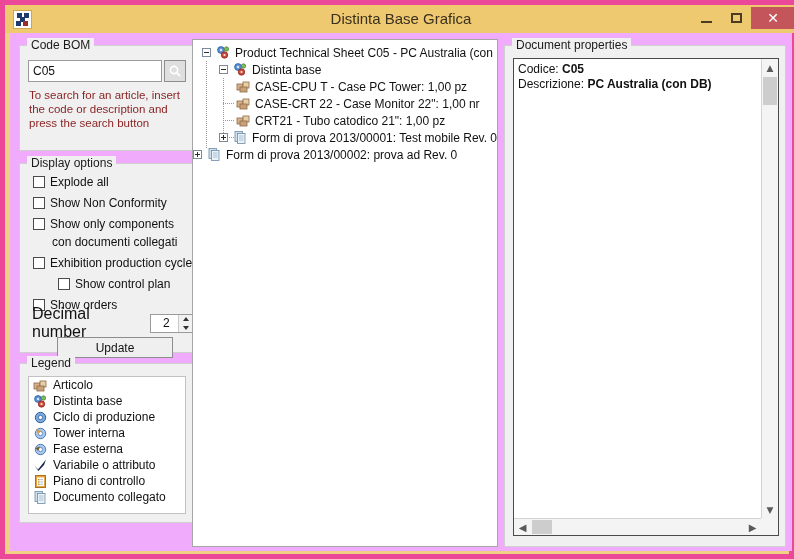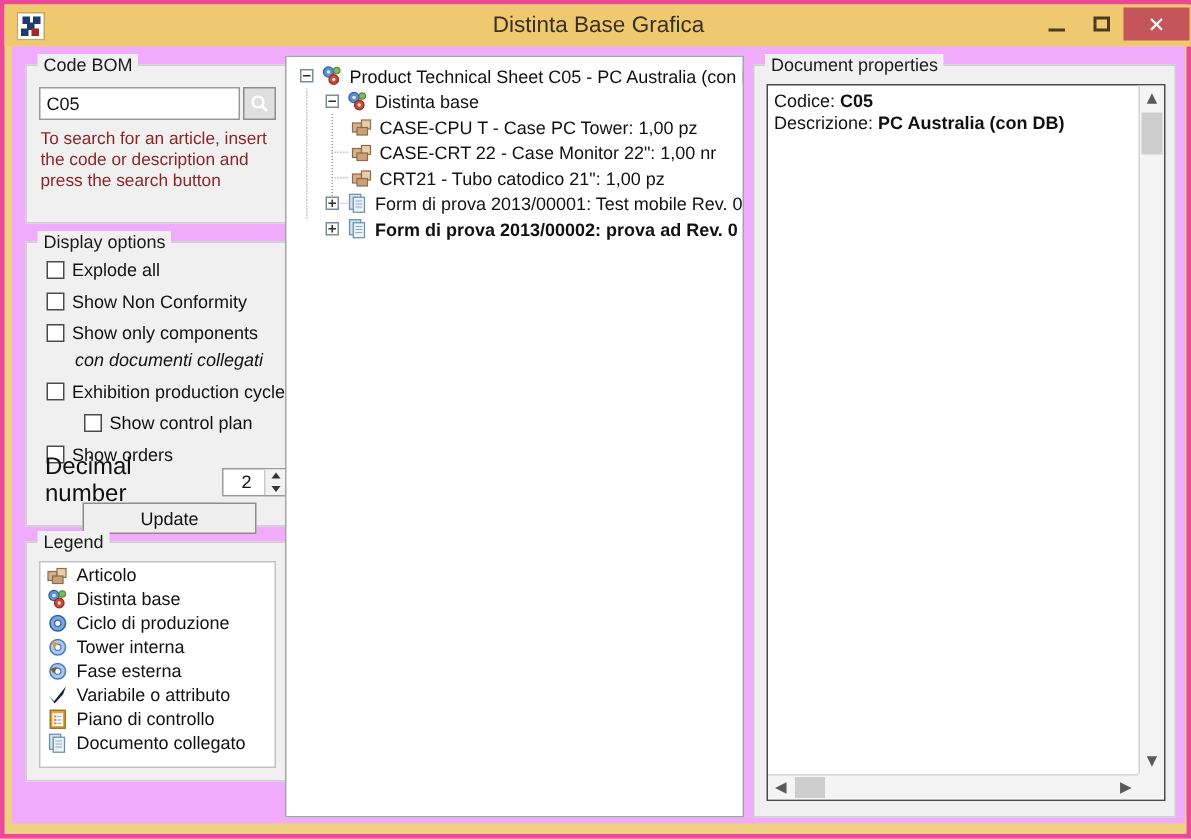--- a/index.html
+++ b/index.html
@@ -6,21 +6,21 @@
   body{
     width:794px;height:559px;overflow:hidden;
     font-family:"Liberation Sans", sans-serif;
     font-size:12px;color:#111;
     background:#efefef;
   }
   .window{
     position:absolute;left:0;top:0;width:794px;height:559px;
     background:#f0d184;
     box-sizing:border-box;
-    border:3px solid #ec4899;
+    border:5px solid #ec4899;
   }
   
   .titlebar{
     position:absolute;left:0;top:0;width:792px;height:28px;
     background:#efc96f;
   }
   .app-icon{
     position:absolute;left:8px;top:5px;width:19px;height:19px;
     background:#fdfdfd;border:1px solid #cda84f;box-sizing:border-box;
   }
@@ -228,21 +228,21 @@
           <span class="cb-label">Explode all</span>
         </div>
         <div class="cb-row" style="top:30px;">
           <span class="cb"></span>
           <span class="cb-label">Show Non Conformity</span>
         </div>
         <div class="cb-row" style="top:51px;">
           <span class="cb"></span>
           <span class="cb-label">Show only components</span>
         </div>
-        <div class="sub-label" style="top:71px;font-style:italic;">con documenti collegati</div>
+        <div class="sub-label" style="top:71px;">con documenti collegati</div>
         <div class="cb-row" style="top:90px;">
           <span class="cb"></span>
           <span class="cb-label">Exhibition production cycle</span>
         </div>
         <div class="cb-row" style="top:111px;padding-left:25px;">
           <span class="cb"></span>
           <span class="cb-label">Show control plan</span>
         </div>
         <div class="cb-row" style="top:132px;">
           <span class="cb"></span>
@@ -445,21 +445,21 @@
                 <rect x="2" y="1.5" width="7.5" height="10" fill="#cfe0ef" stroke="#6c8ba6" stroke-width="0.8"></rect>
                 <rect x="4.5" y="3.5" width="7.5" height="10" fill="#e9f2f9" stroke="#6c8ba6" stroke-width="0.8"></rect>
                 <line x1="6" y1="6" x2="10.5" y2="6" stroke="#90a9bf" stroke-width="0.7"></line>
                 <line x1="6" y1="8" x2="10.5" y2="8" stroke="#90a9bf" stroke-width="0.7"></line>
                 <line x1="6" y1="10" x2="10.5" y2="10" stroke="#90a9bf" stroke-width="0.7"></line>
               </svg>
             </span>
             <span class="tlabel">Form di prova 2013/00001: Test mobile Rev. 0</span>
           </div>
 
-          <div class="tnode" style="padding-left:26px;font-weight:bold;">
+          <div class="tnode" style="">
             <span class="exp plus"></span>
             <span class="ico" style="margin-left:5px;">
               <svg width="15" height="15" viewBox="0 0 15 15">
                 <rect x="2" y="1.5" width="7.5" height="10" fill="#cfe0ef" stroke="#6c8ba6" stroke-width="0.8"></rect>
                 <rect x="4.5" y="3.5" width="7.5" height="10" fill="#e9f2f9" stroke="#6c8ba6" stroke-width="0.8"></rect>
                 <line x1="6" y1="6" x2="10.5" y2="6" stroke="#90a9bf" stroke-width="0.7"></line>
                 <line x1="6" y1="8" x2="10.5" y2="8" stroke="#90a9bf" stroke-width="0.7"></line>
                 <line x1="6" y1="10" x2="10.5" y2="10" stroke="#90a9bf" stroke-width="0.7"></line>
               </svg>
             </span>

